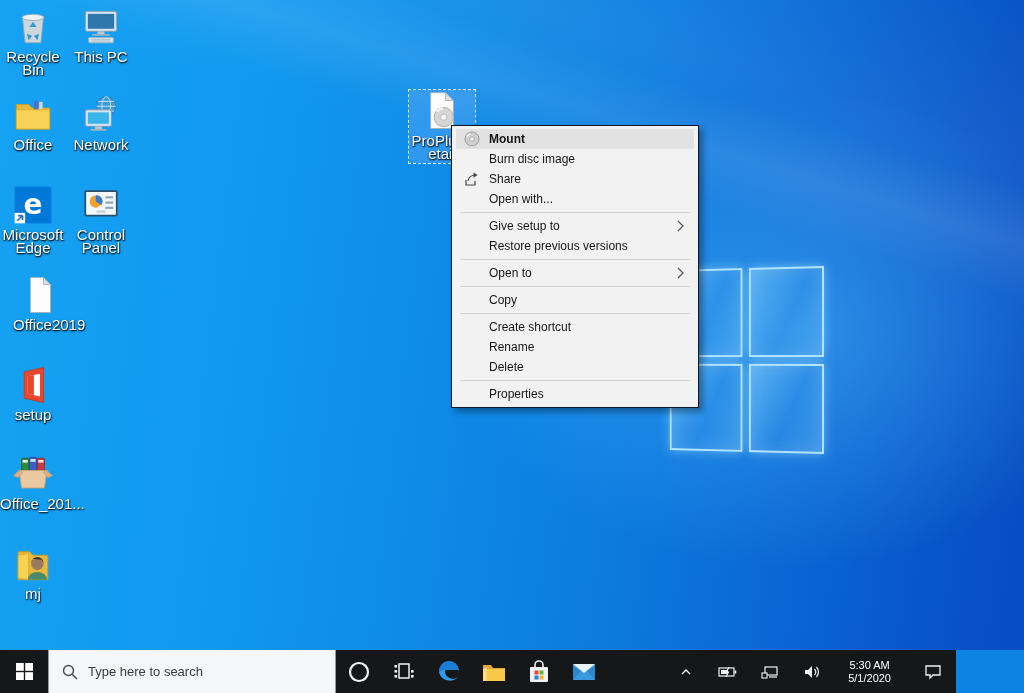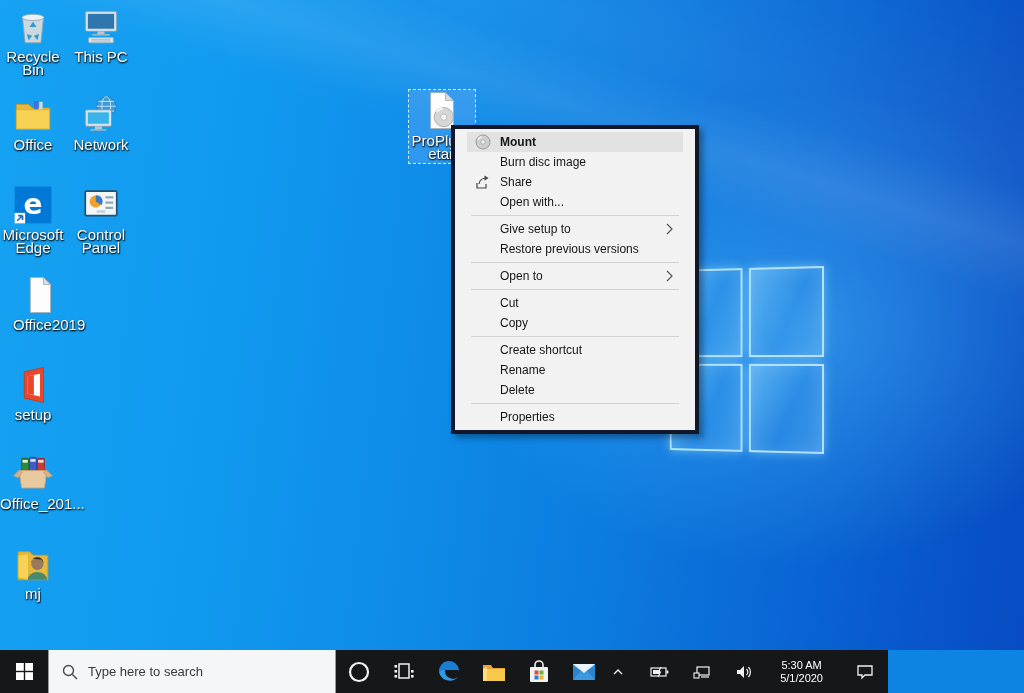--- a/index.html
+++ b/index.html
@@ -35,34 +35,34 @@
   
   .cell { position:absolute; width:66px; text-align:center; z-index:5; cursor:default; }
   .cell .ico { width:44px; height:42px; margin:0 auto; display:block; }
   .cell .lbl { display:block; margin-top:2px; font-size:15px; line-height:13px; color:#fff;
     text-shadow:0 1px 2px rgba(0,0,0,0.95), 1px 1px 1px rgba(0,0,0,0.6); }
   .cell.selected { background:rgba(105,175,250,0.35); outline:1px dashed rgba(225,242,255,0.95); }
 
   
   .ctxmenu {
     position:absolute; left:451px; top:125px; width:248px; z-index:100;
-    background:#f2f2f2; border:4px solid #0f172a; padding:3px 12px;
+    background:#f2f2f2; border:1px solid #0f172a; padding:3px 4px;
     box-shadow:4px 4px 6px rgba(0,0,0,0.35);
     font-size:12px; color:#151515;
   }
   .mi { position:relative; height:20px; line-height:20px; padding-left:33px; white-space:nowrap; }
   .mi.bold { font-weight:bold; }
   .mi.hover { background:#e2e2e2; }
   .mi .micon { position:absolute; left:8px; top:2px; width:16px; height:16px; }
   .mi .subarrow { position:absolute; right:10px; top:4px; width:7px; height:12px; }
   .msep { height:1px; background:#d2d2d2; margin:3px 4px; }
 
   
   .taskbar {
-    position:absolute; left:0; bottom:0; width:888px; height:43px; background:#161718;
+    position:absolute; left:0; bottom:0; width:956px; height:43px; background:#161718;
     display:flex; align-items:stretch; z-index:200; color:#fff;
   }
   .tb-btn { display:flex; align-items:center; justify-content:center; cursor:pointer; }
   .start { width:48px; }
   .searchbox { width:288px; background:#f5f6f7; display:flex; align-items:center; gap:10px;
     padding-left:13px; border:1px solid #9a9a9a; border-bottom:none; border-top:none; }
   .searchbox .stext { font-size:13px; color:#3a3a3a; }
   .appicon { width:45px; }
   .tray { margin-left:auto; display:flex; align-items:center; gap:20px; padding-right:6px; }
   .tray .titem { display:flex; align-items:center; justify-content:center; padding:0 2px; cursor:pointer; }
@@ -256,23 +256,20 @@
 
   <div class="mi">
     <span>Open to</span>
     <svg class="subarrow" viewBox="0 0 7 12">
       <polyline points="1,1 6,6 1,11" fill="none" stroke="#555" stroke-width="1.2"></polyline>
     </svg>
   </div>
 
   <div class="msep"></div>
 
-  <div class="mi">
-    <span>Cut</span>
-  </div>
 
   <div class="mi">
     <span>Copy</span>
   </div>
 
   <div class="msep"></div>
 
   <div class="mi">
     <span>Create shortcut</span>
   </div>

